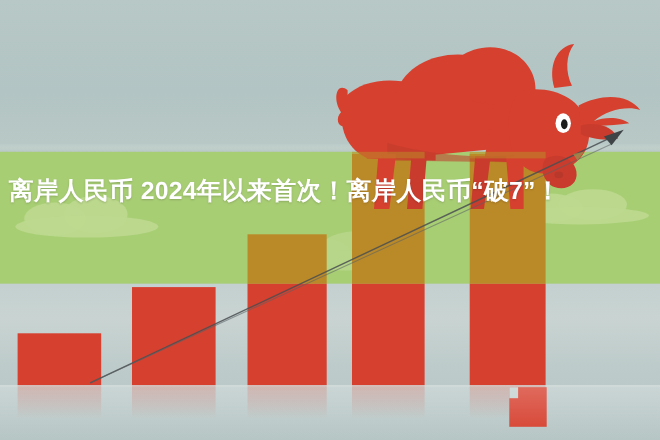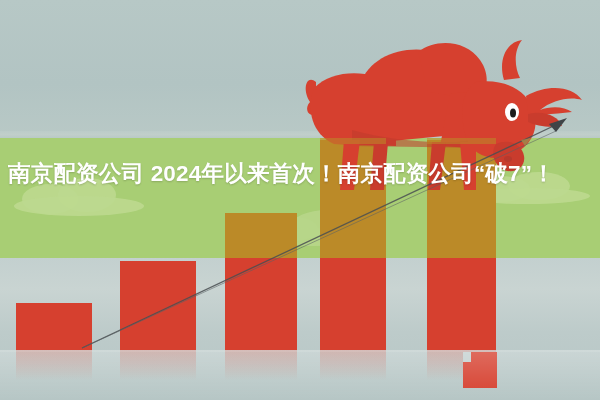--- a/index.html
+++ b/index.html
@@ -174,15 +174,15 @@
       <line x1="82" y1="348" x2="562" y2="122" stroke="#4a4f52" stroke-width="1.3" opacity=".85"></line>
       <line x1="82" y1="348" x2="556" y2="131" stroke="#5a6164" stroke-width="1" opacity=".55"></line>
       <path d="M567 118 L 549 124 L 556 132 Z" fill="#3f4447"></path>
       <path d="M521 140 L 531 138 L 525 146 Z" fill="#9a8d4e" opacity=".8"></path>
     </svg>
   </div>
 
   <div style="position:absolute;left:320px;top:138px;width:66px;height:6px;background:rgba(187,138,40,.55);"></div>
   <div style="position:absolute;left:427px;top:138px;width:69px;height:6px;background:rgba(187,138,40,.55);"></div>
 
-  <div class="headline">南京配资公司 2024年以来首次！南京配资公司“破7”！</div>
+  <div class="headline">离岸人民币 2024年以来首次！离岸人民币“破7”！</div>
 
 </div>
 
 </body></html>

